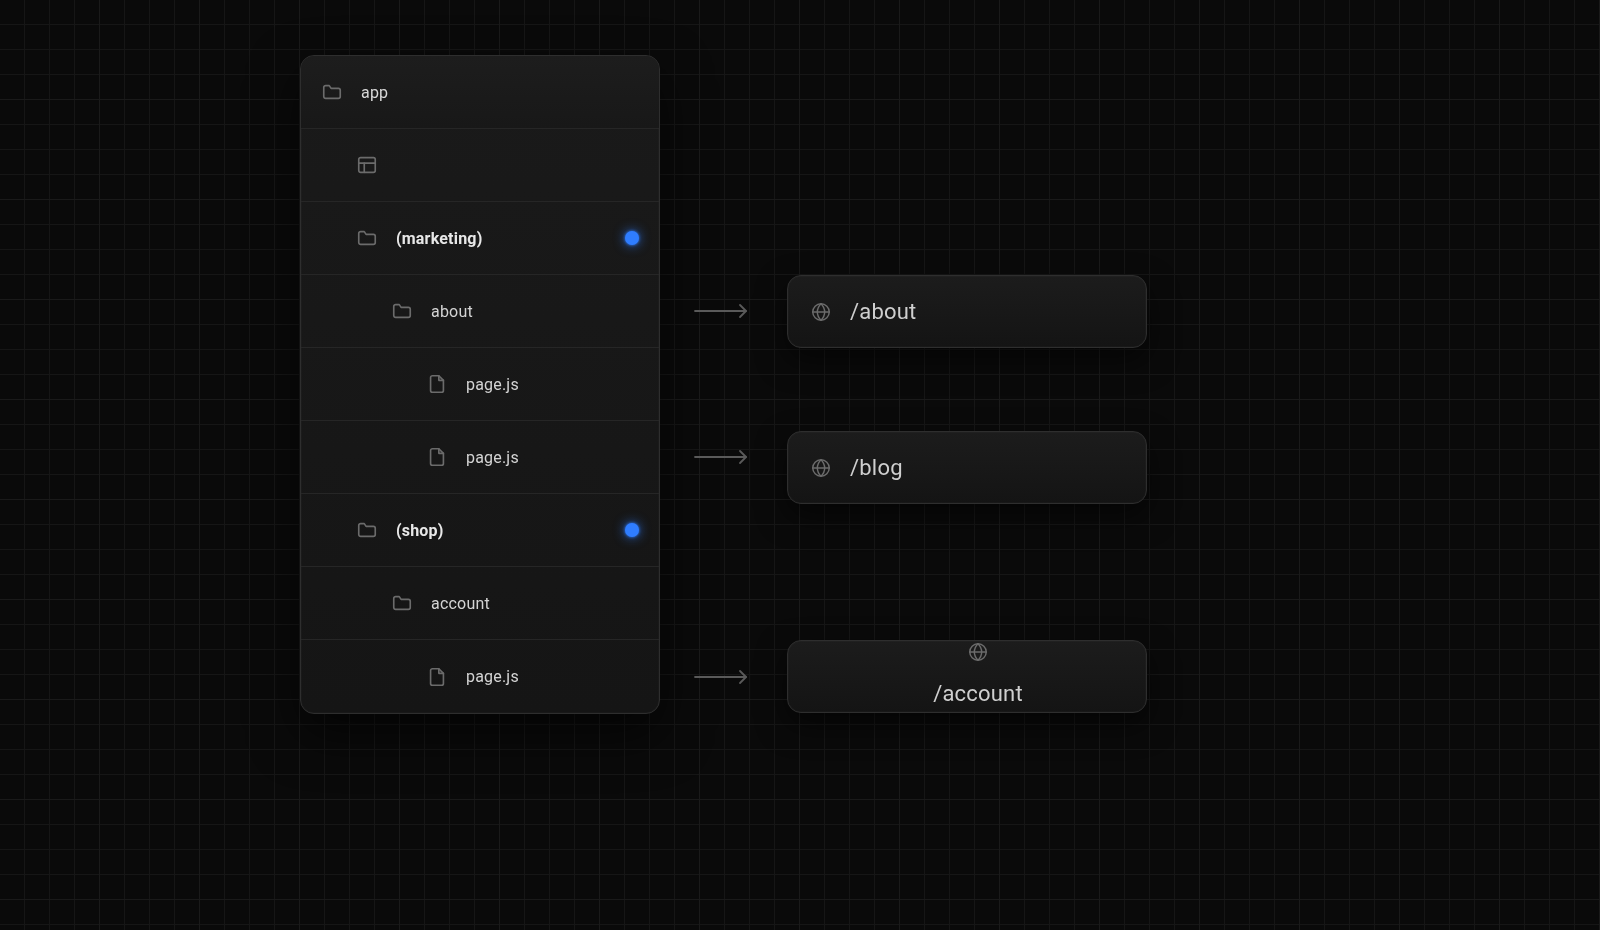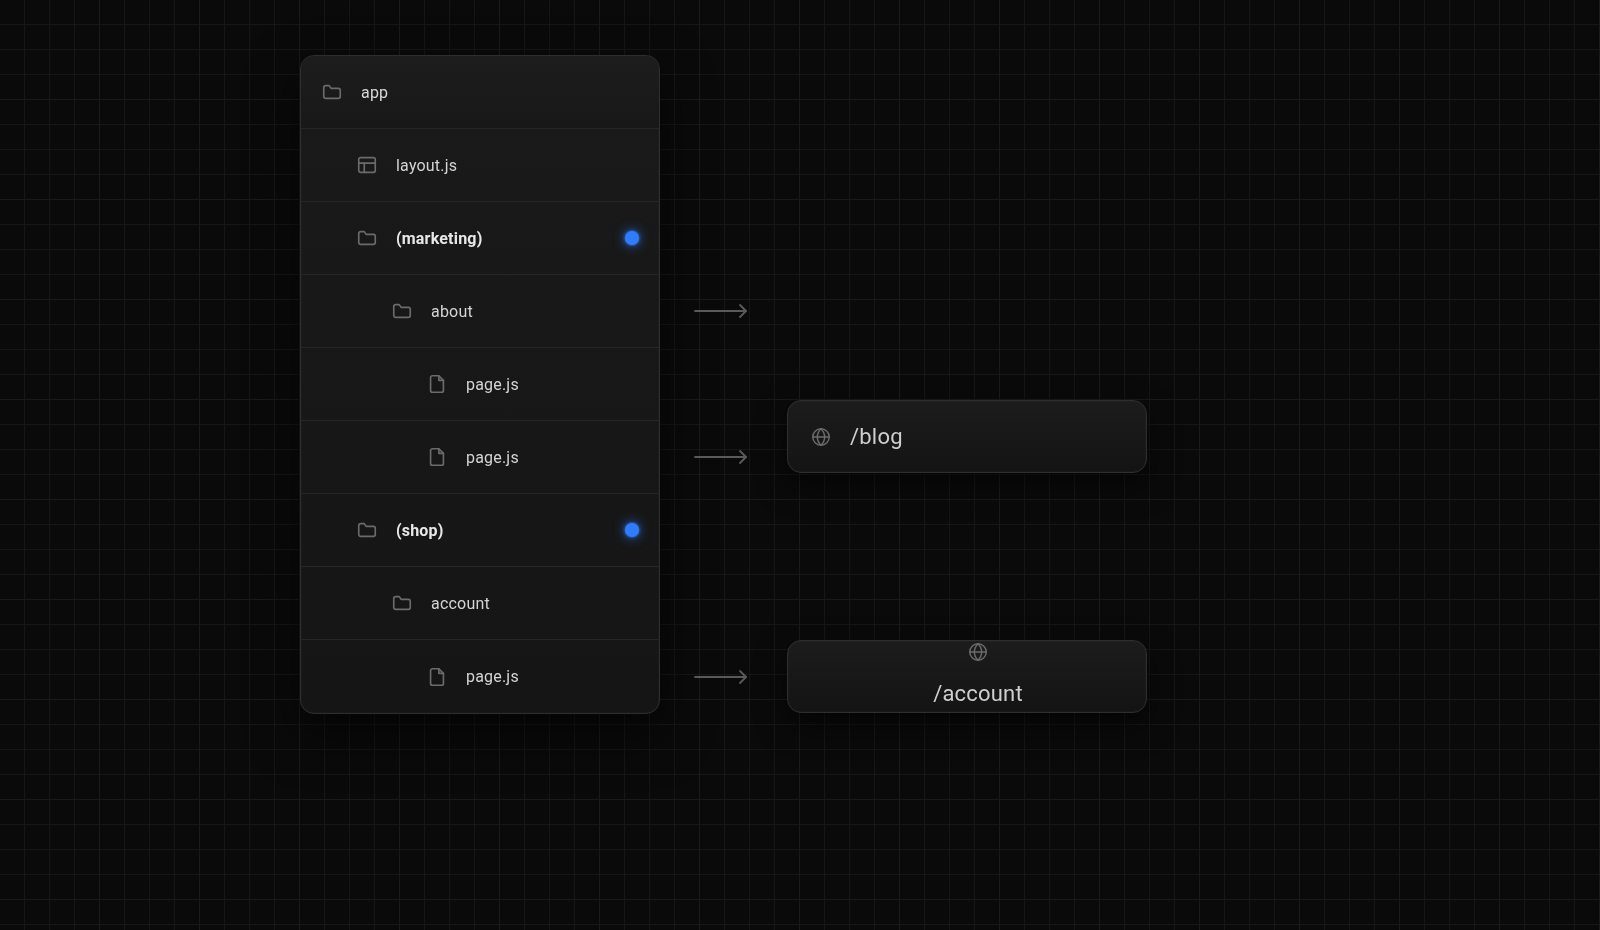--- a/index.html
+++ b/index.html
@@ -122,21 +122,20 @@
 
     <div id="tree-rows">
         <div class="row" style="padding-left: 55px;">
           <span class="icon-slot">
             <svg viewBox="0 0 24 24" fill="none" stroke="currentColor" stroke-width="1.8" stroke-linecap="round" stroke-linejoin="round">
               <rect x="3" y="4" width="18" height="16" rx="2"></rect>
               <line x1="3" y1="10" x2="21" y2="10"></line>
               <line x1="9" y1="10" x2="9" y2="20"></line>
             </svg>
           </span>
-          <span class="label">layout.js</span>
         </div>
         <div class="row group" style="padding-left: 55px;">
           <span class="icon-slot">
             <svg viewBox="0 0 24 24" fill="none" stroke="currentColor" stroke-width="1.8" stroke-linecap="round" stroke-linejoin="round">
               <path d="M3 7a2 2 0 0 1 2-2h4l2 3h8a2 2 0 0 1 2 2v7a2 2 0 0 1-2 2H5a2 2 0 0 1-2-2V7Z"></path>
             </svg>
           </span>
           <span class="label">(marketing)</span>
           <span class="dot"></span>
         </div>
@@ -207,21 +206,31 @@
         <polyline points="46,3 52,9 46,15"></polyline>
       </svg>
   </div>
   <div class="arrow" style="left:694px; top:668px;">
     <svg width="60" height="18" viewBox="0 0 60 18" stroke="currentColor" fill="none" stroke-width="1.8" stroke-linecap="round" stroke-linejoin="round">
         <line x1="1" y1="9" x2="52" y2="9"></line>
         <polyline points="46,3 52,9 46,15"></polyline>
       </svg>
   </div>
 
-  <div class="route-badge" style="left:787px; top:400px;">
+  <div class="route-badge" style="left:787px; top:275px;">
+    <span class="icon-slot">
+      <svg viewBox="0 0 24 24" fill="none" stroke="currentColor" stroke-width="1.6" stroke-linecap="round" stroke-linejoin="round">
+          <circle cx="12" cy="12" r="9"></circle>
+          <path d="M3 12h18"></path>
+          <path d="M12 3c2.5 2.5 4 5.5 4 9s-1.5 6.5-4 9c-2.5-2.5-4-5.5-4-9s1.5-6.5 4-9Z"></path>
+        </svg>
+    </span>
+    <span class="label">/about</span>
+  </div>
+  <div class="route-badge" style="left:787px; top:431px;">
     <span class="icon-slot">
       <svg viewBox="0 0 24 24" fill="none" stroke="currentColor" stroke-width="1.6" stroke-linecap="round" stroke-linejoin="round">
           <circle cx="12" cy="12" r="9"></circle>
           <path d="M3 12h18"></path>
           <path d="M12 3c2.5 2.5 4 5.5 4 9s-1.5 6.5-4 9c-2.5-2.5-4-5.5-4-9s1.5-6.5 4-9Z"></path>
         </svg>
     </span>
     <span class="label">/blog</span>
   </div>
   <div class="route-badge" style="left:787px; top:640px;flex-direction:column;">

